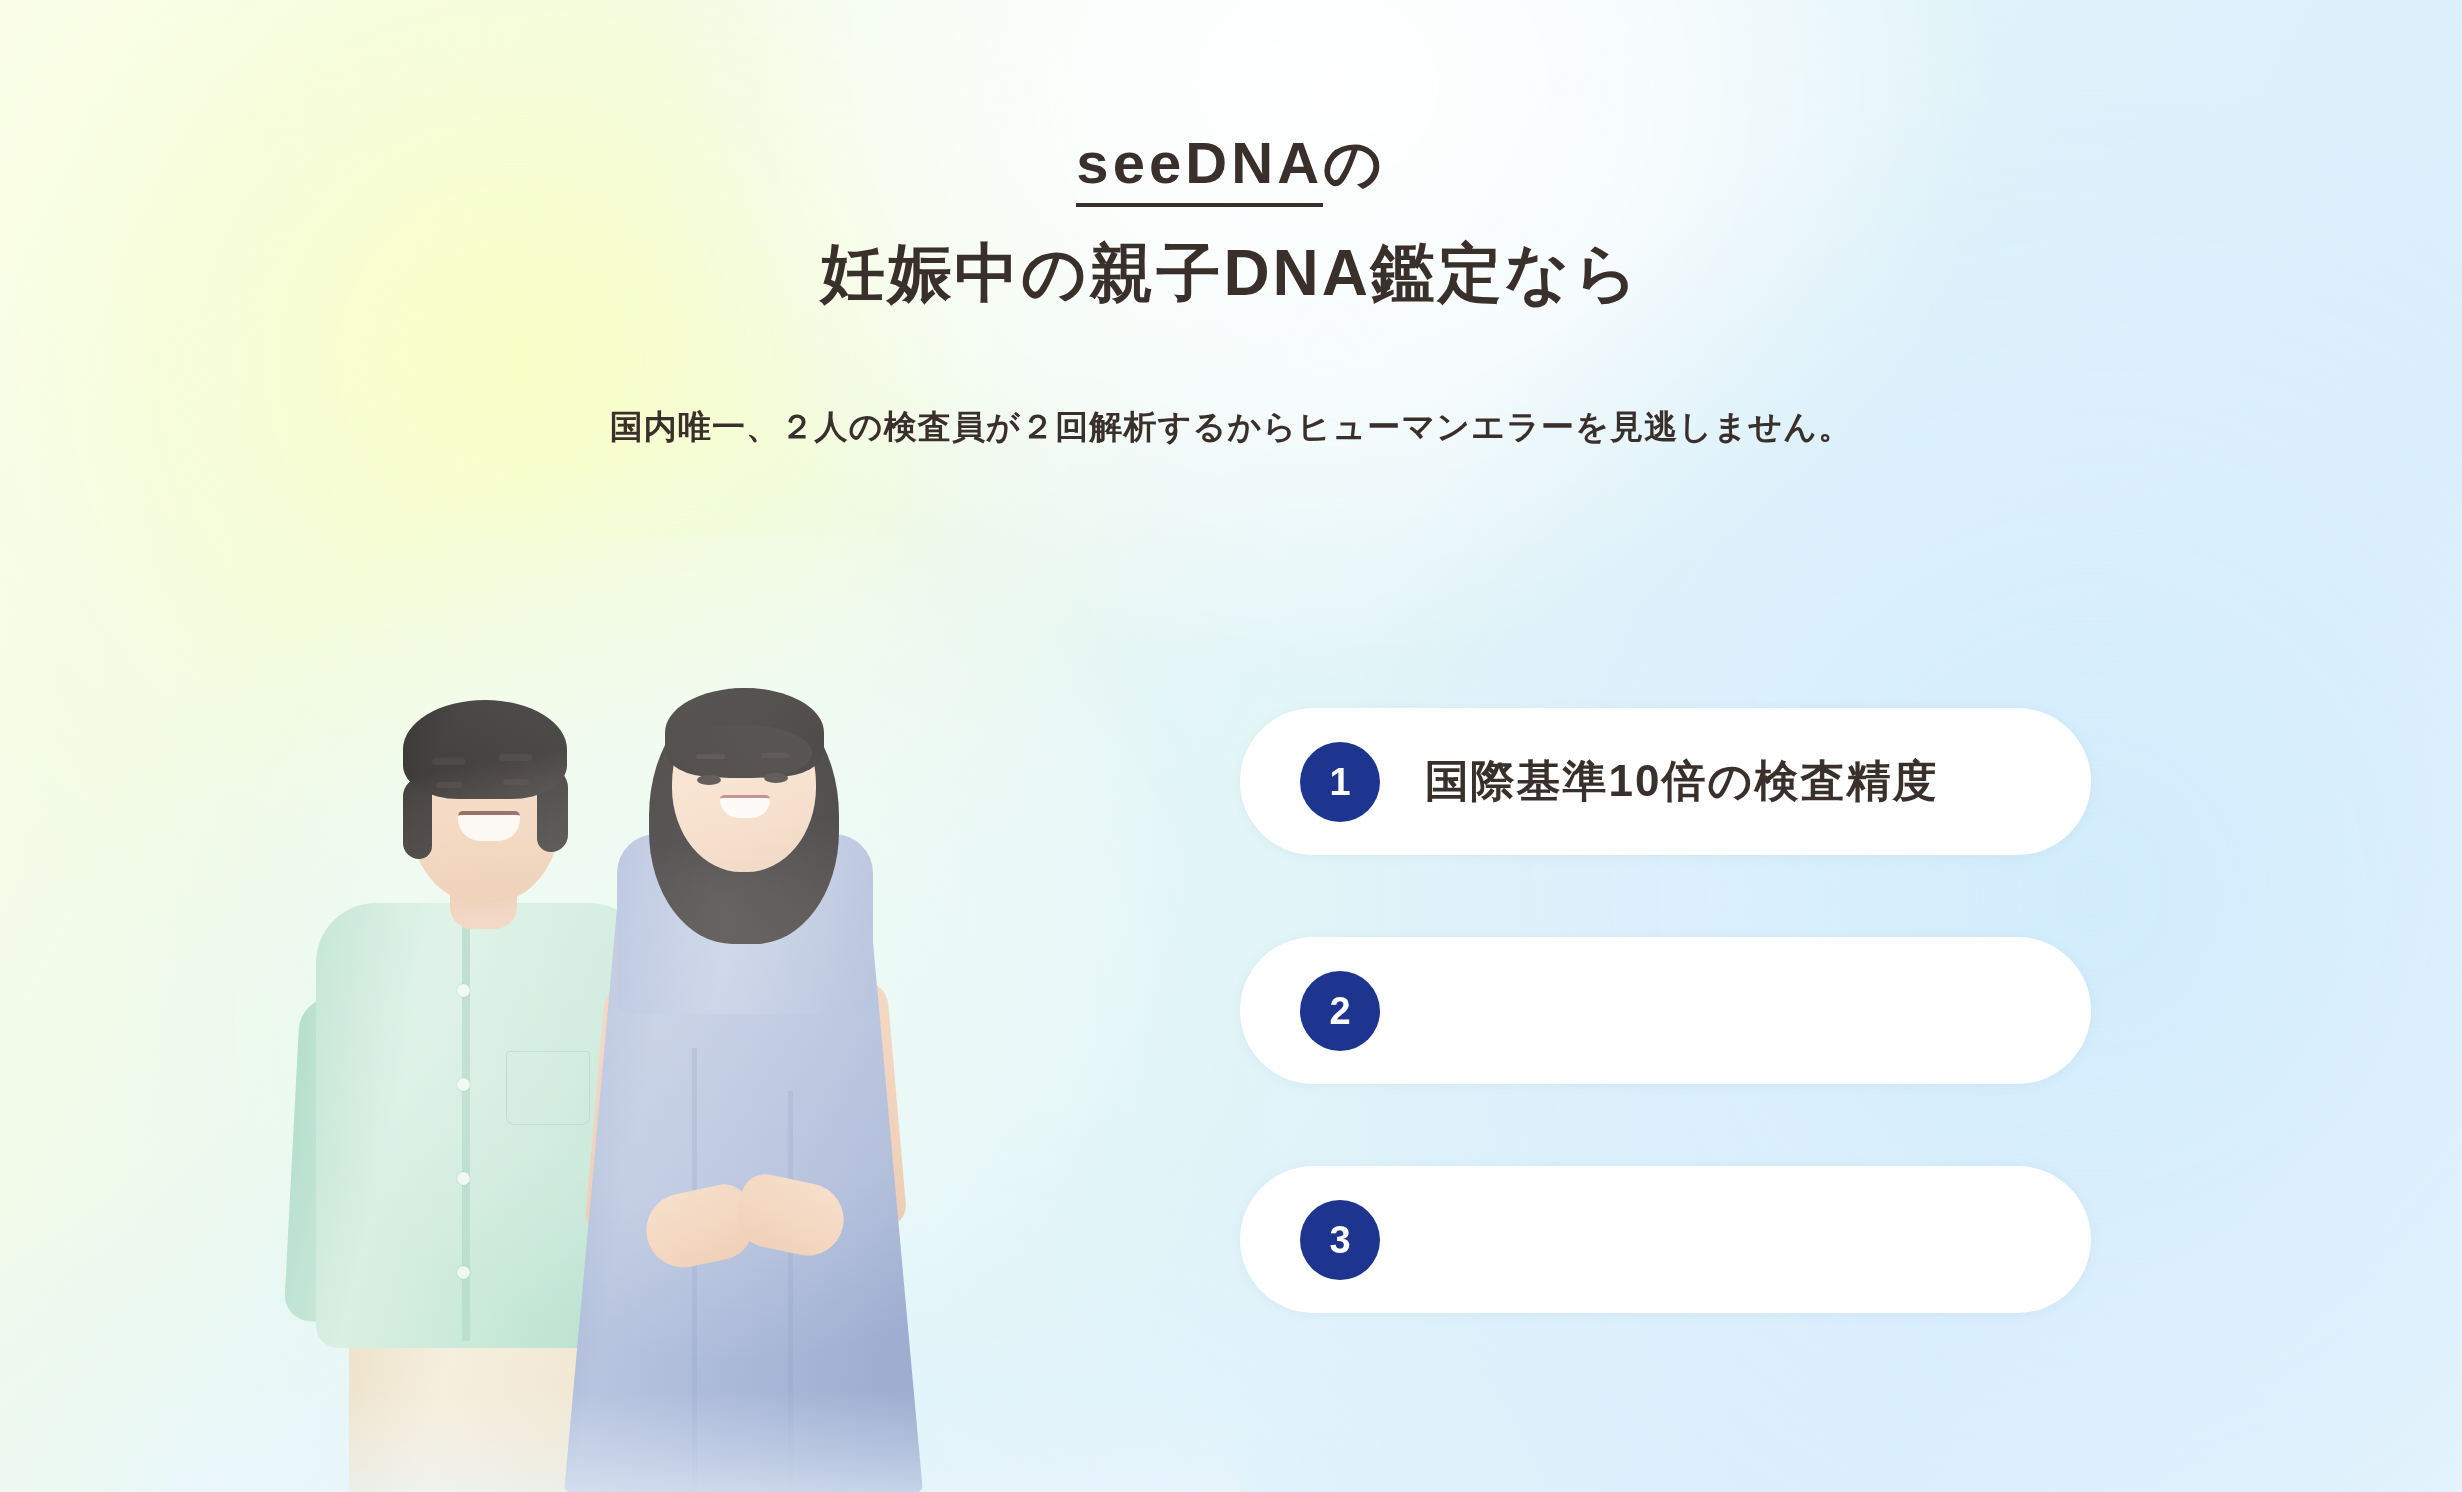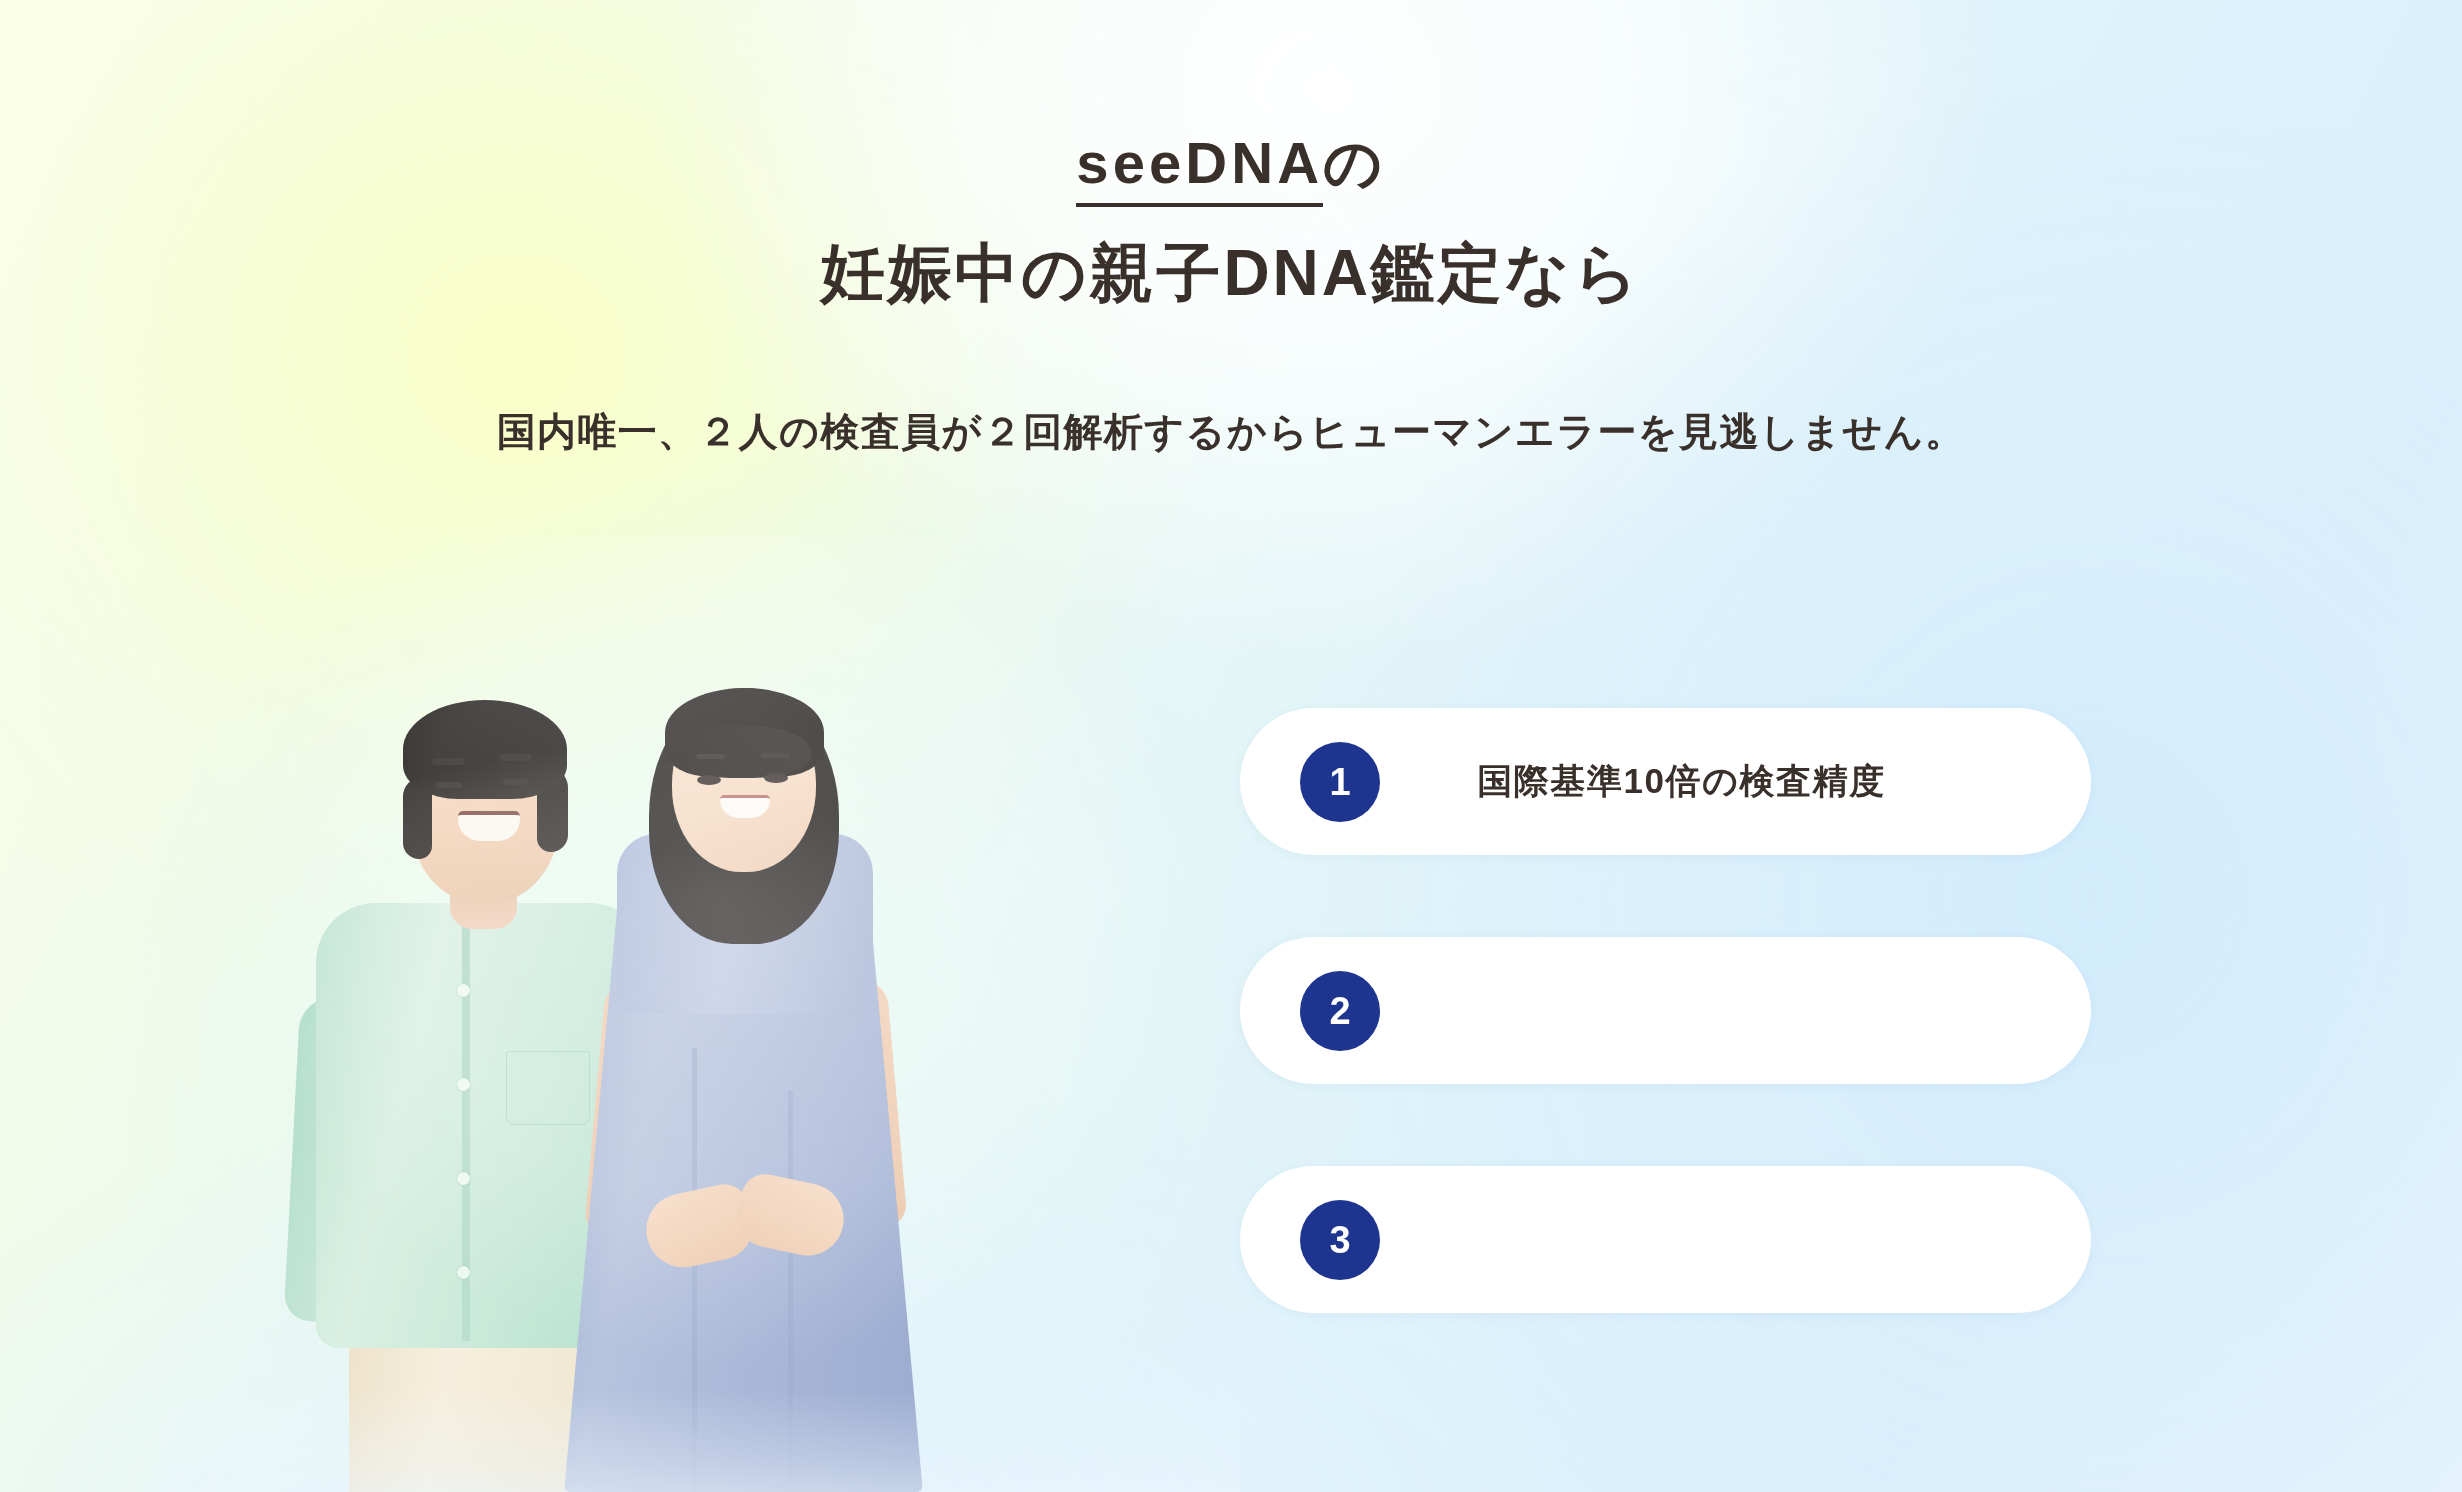--- a/index.html
+++ b/index.html
@@ -121,21 +121,21 @@
     line-height: 1.2;
   }
 
   .subcopy {
     position: absolute;
     left: 0;
     right: 0;
     top: 400px;
     text-align: center;
     color: #3a302b;
-    font-size: 39px;
+    font-size: 33px;
     font-weight: 700;
     letter-spacing: 0.035em;
     line-height: 1.62;
   }
   .subcopy div + div { margin-top: 5.1px; }
 
   
   .photo {
     position: absolute;
     left: 282px;
@@ -345,21 +345,21 @@
     font-weight: 700;
     letter-spacing: 0;
     line-height: 1;
   }
   .card-label {
     width: 100%;
     text-align: center;
     padding-left: 63px;
     padding-right: 31px;
     box-sizing: border-box;
-    font-size: 35px;
+    font-size: 44px;
     font-weight: 700;
     color: #3a302b;
     letter-spacing: 0.045em;
   }
 </style>
 </head>
 <body>
 
 <div id="stage">
 

